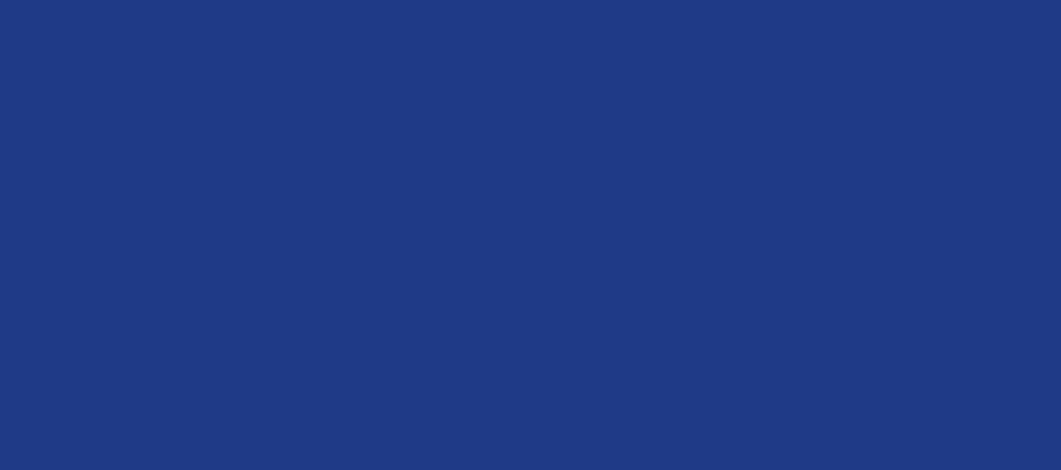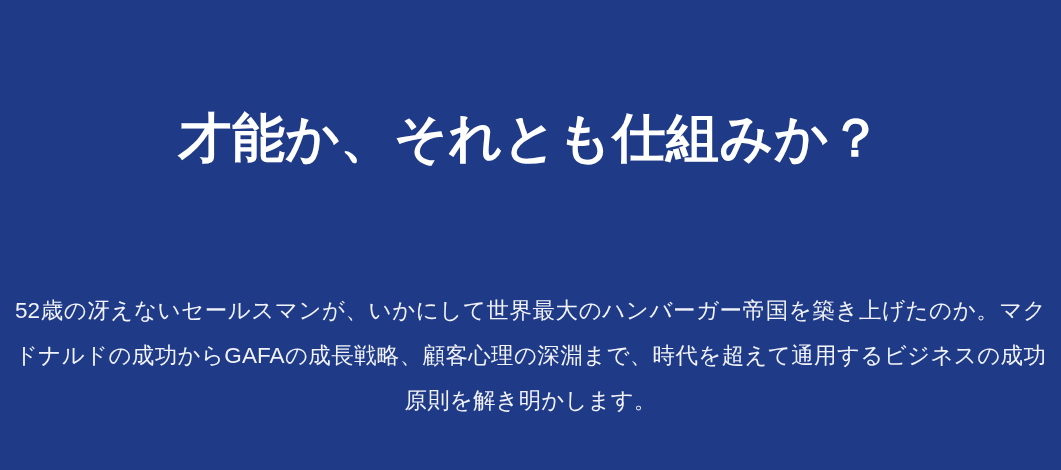--- a/index.html
+++ b/index.html
@@ -67,18 +67,16 @@
     text-align: justify;
     text-align-last: center;
     letter-spacing: 0.1px;
   }
 </style>
 </head>
 <body>
 
 <section class="hero">
 
-  <h1 class="headline">才能か、それとも仕組みか？</h1>
 
 
-  <p class="lead">52歳の冴えないセールスマンが、いかにして世界最大のハンバーガー帝国を築き上げたのか。マクドナルドの成功からGAFAの成長戦略、顧客心理の深淵まで、時代を超えて通用するビジネスの成功原則を解き明かします。</p>
 
 </section>
 
 </body></html>

